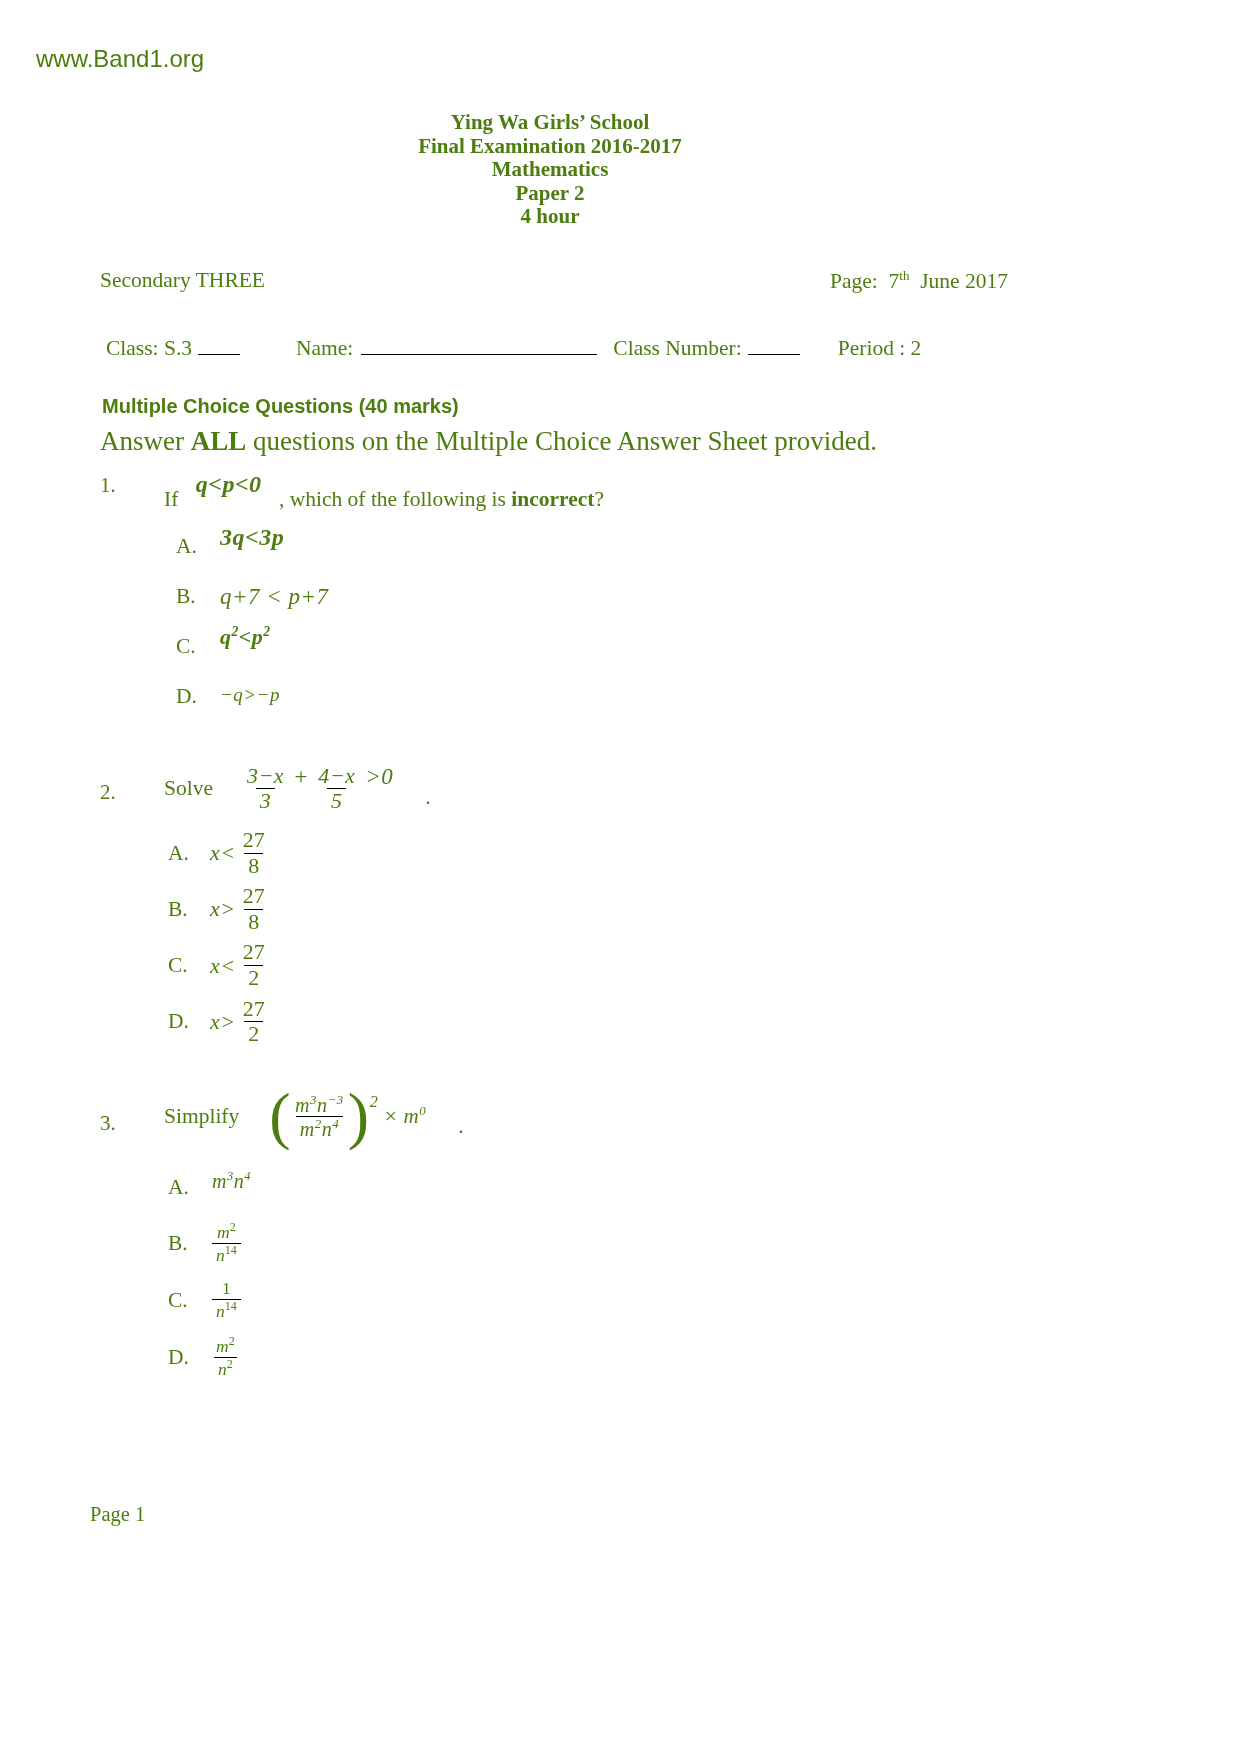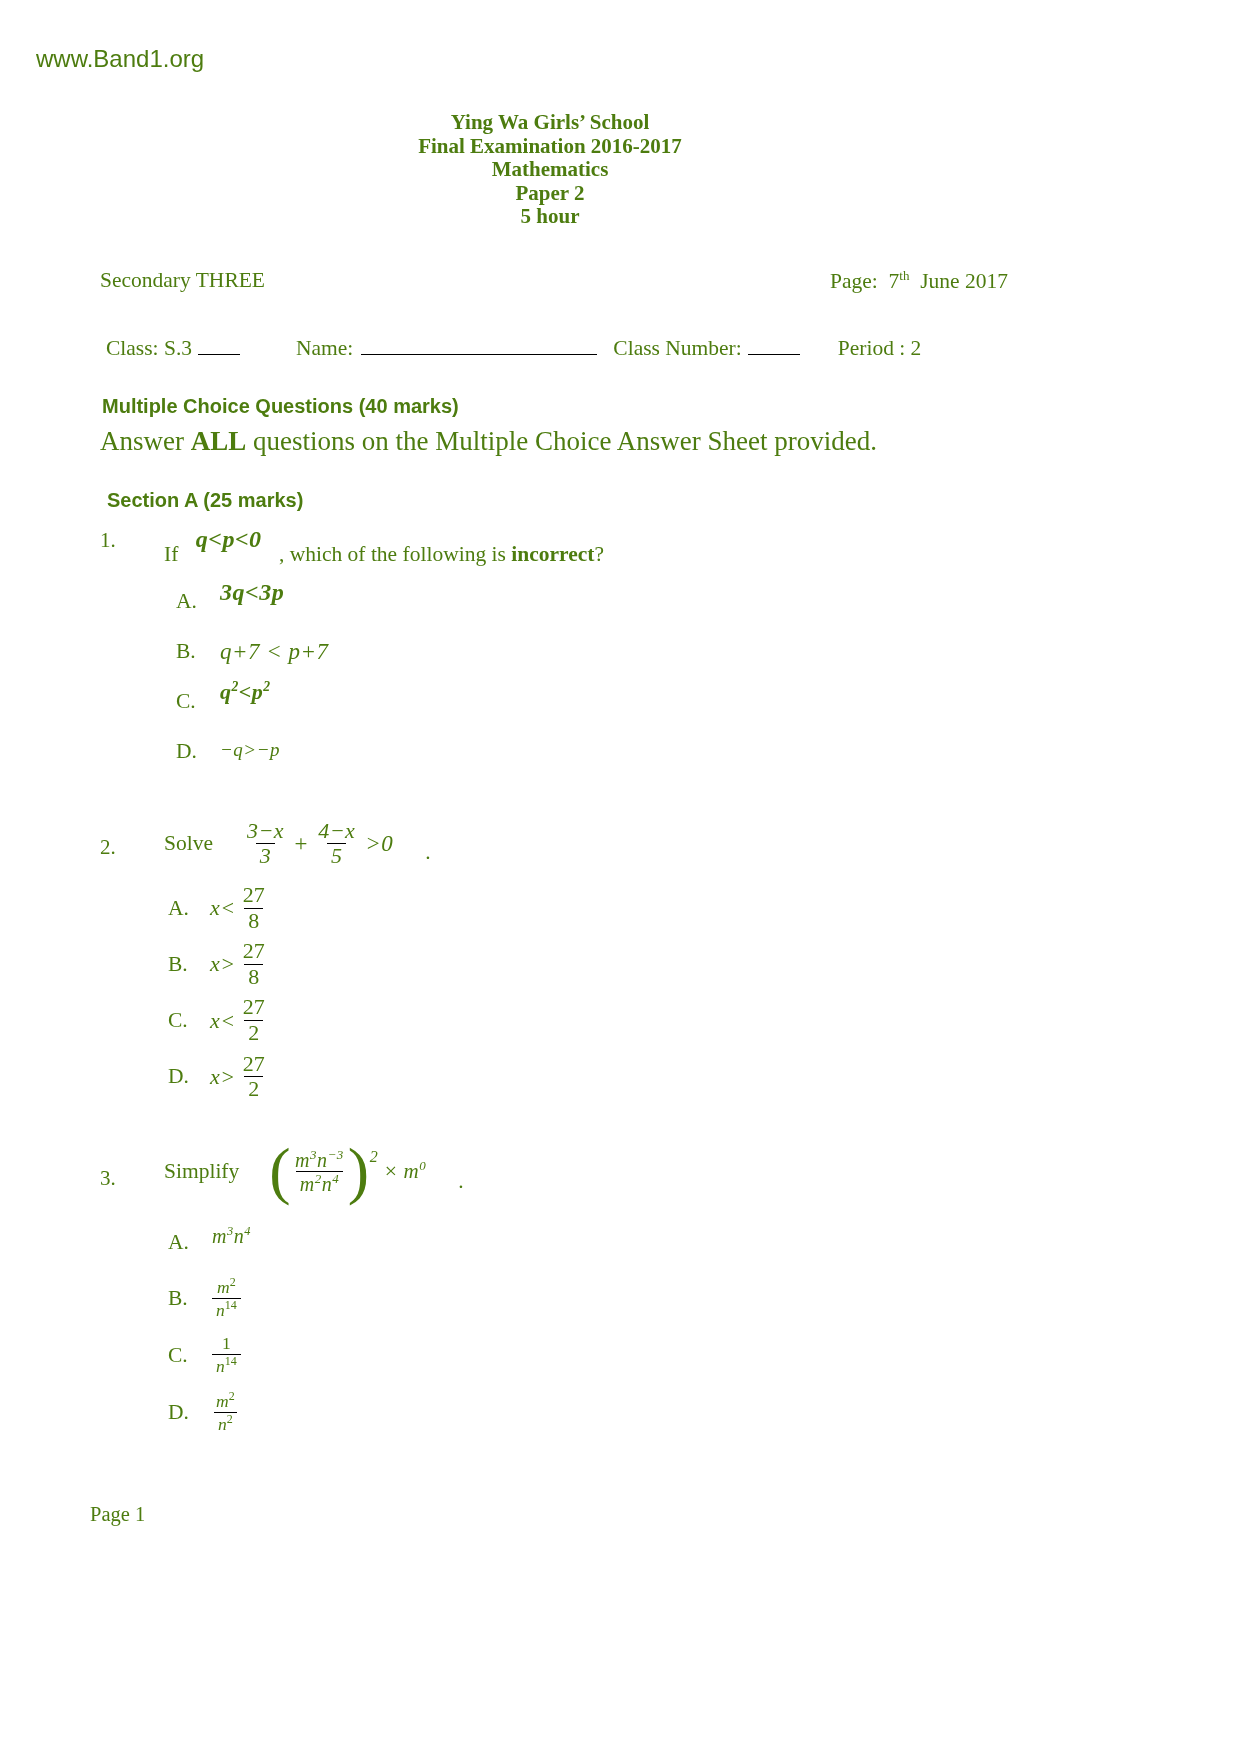--- a/index.html
+++ b/index.html
@@ -66,21 +66,21 @@
   
   .frac { display: inline-flex; flex-direction: column; align-items: center; text-align: center; font-size: 22px; }
   .fnum, .fden { display: block; padding: 0 4px; line-height: 1.12; }
   .fden { border-top: 1.6px solid #000; }
 
   
   .q2 { margin-top: 30px; }
   .q2 .qnum { padding-top: 16px; }
   .stem-flex { display: flex; align-items: center; padding-left: 8px; font-size: 21.5px; }
   .lead2 { margin-right: 30px; }
-  .mathflex { display: inline-flex; align-items: center; }
+  .mathflex { display: inline-flex; }
   .op { margin: 0 5px; font-size: 23px; }
   .tail { margin-left: 6px; font-size: 23px; font-style: italic; letter-spacing: 0.5px; }
   .period-low { align-self: flex-end; margin-left: 32px; margin-bottom: 4px; }
   .opts2 { margin-top: 14px; padding-left: 12px; }
   .opt2 { display: flex; align-items: center; margin-bottom: 6px; }
   .opt2 .opt-label { flex: 0 0 42px; width: 42px; }
   .math-pre { font-style: italic; font-size: 22px; letter-spacing: 0.5px; margin-right: 3px; }
   .frac.f22 { font-size: 22px; }
 
   
@@ -109,21 +109,21 @@
 
   <div class="watermark">www.Band1.org</div>
 
   <div class="content">
 
     <div class="exam-header">
       <div>Ying Wa Girls’ School</div>
       <div>Final Examination 2016-2017</div>
       <div>Mathematics</div>
       <div>Paper 2</div>
-      <div>5 hour</div>
+      <div>4 hour</div>
     </div>
 
     <div class="info-row">
       <span>Secondary THREE</span>
       <span>
         <span>Page:</span>&nbsp;
         <span>7</span><sup class="ord">th</sup>&nbsp;
         <span>June 2017</span>
       </span>
     </div>
@@ -136,21 +136,20 @@
       <span class="lbl-cnum">Class Number:</span>
       <span class="blank b-cnum"></span>
       <span class="lbl-period">Period : 2</span>
     </div>
 
     <div class="mc-title">Multiple Choice Questions (40 marks)</div>
     <div class="mc-body">
       <span>Answer </span><b>ALL</b><span> questions on the Multiple Choice Answer Sheet provided.</span>
     </div>
 
-    <div class="section-title">Section A (25 marks)</div>
 
     <div class="question q1">
       <div class="qnum">1.</div>
       <div class="qbody">
         <div class="q1-stem">
           <span>If</span>
           <span class="math m24 raised14">q&lt;p&lt;0</span>
           <span>, which of the following is </span><b>incorrect</b><span>?</span>
         </div>
         <div class="opts1">

